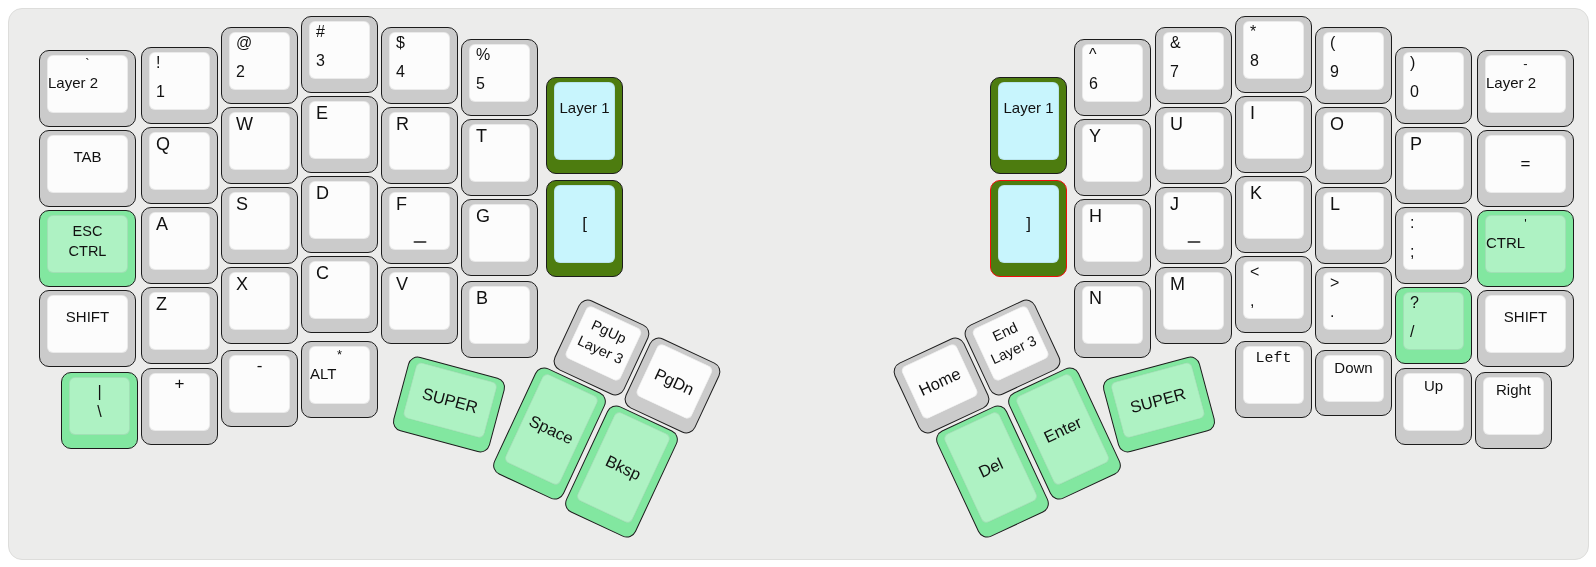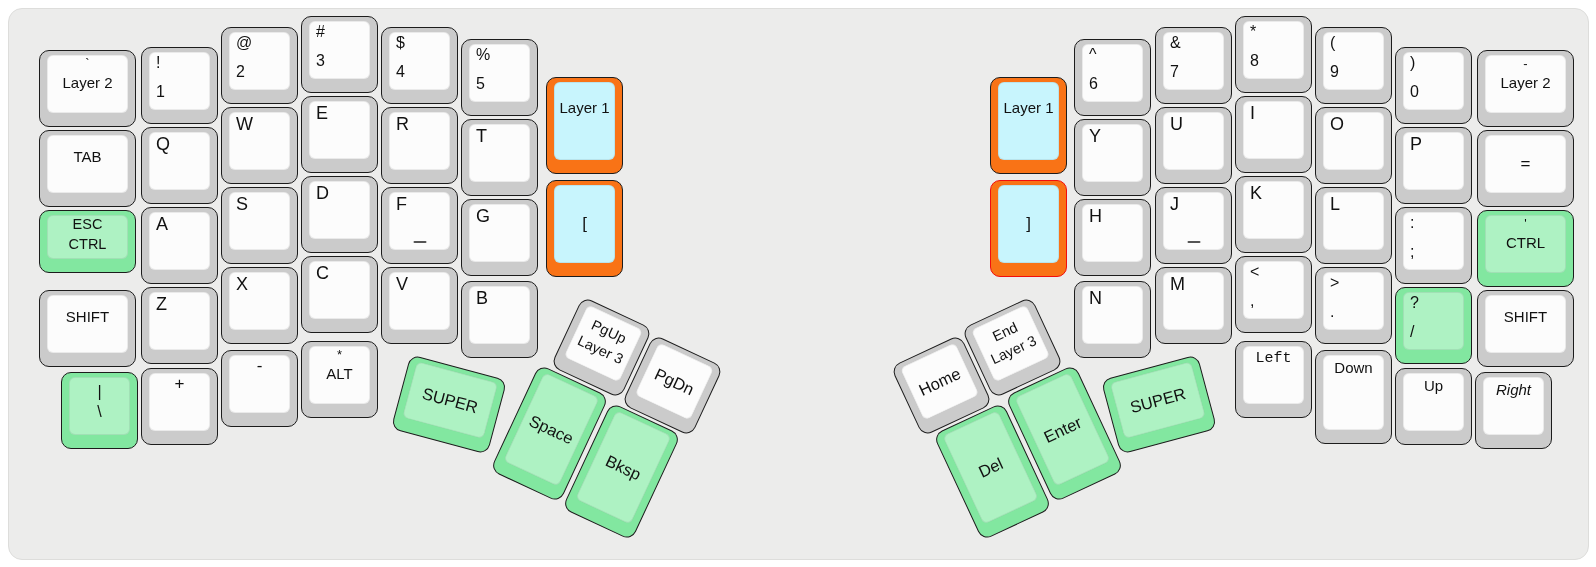--- a/index.html
+++ b/index.html
@@ -6,38 +6,38 @@
   body{width:1596px;height:567px;position:relative;overflow:hidden;
        font-family:"Liberation Sans","DejaVu Sans",sans-serif;color:#111;}
   .panel{position:absolute;left:8px;top:8px;width:1579px;height:550px;
          background:#ececeb;border:1px solid #dddddb;border-radius:14px;}
   .keys-layer{position:absolute;left:0;top:0;width:100%;height:100%;}
   .key{position:absolute;border:1.4px solid #1c1c1c;border-radius:10px;box-sizing:border-box;}
   .key .cap{position:absolute;left:7px;right:7px;top:4px;bottom:13px;
             border-radius:6px;border:1px solid rgba(0,0,0,0.07);box-sizing:border-box;}
   .c-gray{background:#cbcbcb;}  .c-gray  .cap{background:#fcfcfc;}
   .c-green{background:#82e7a0;} .c-green .cap{background:#aef2c3;}
-  .c-blue{background:#f97316;}  .c-blue  .cap{background:#c8f5fd;}
+  .c-blue{background:#4d7c0f;}  .c-blue  .cap{background:#c8f5fd;}
   .red-border{border-color:#f20d0d;}
   .lb{display:block;white-space:pre;}
   
   .s-letter .lb0{position:absolute;top:1px;left:6px;font-size:18px;}
   .s-pair .lb0{position:absolute;top:1px;left:6px;font-size:16px;}
   .s-pair .lb1{position:absolute;bottom:8px;left:6px;font-size:16px;}
   .s-word{display:flex;align-items:center;justify-content:center;padding-bottom:16px;font-size:15px;}
   .s-center{display:flex;align-items:center;justify-content:center;font-size:17px;}
   .s-wordtop .lb0{position:absolute;top:3px;left:0;right:0;text-align:center;font-size:15px;}
   .s-sym .lb0{position:absolute;top:0px;left:0;right:0;text-align:center;font-size:17px;}
   .s-stack{display:flex;flex-direction:column;align-items:center;justify-content:center;
            padding-bottom:6px;font-size:14.5px;line-height:1.4;text-align:center;}
   .s-stacksym{display:flex;flex-direction:column;align-items:center;justify-content:center;
            padding-bottom:8px;font-size:16px;line-height:1.25;text-align:center;}
   .s-hint .lb0{position:absolute;top:0px;left:0;right:0;text-align:center;font-size:13px;}
   .s-hint .lb1{position:absolute;top:46%;left:0;right:0;transform:translateY(-50%);
-               text-align:center;font-size:15px;}
+               text-align:left;font-size:15px;}
   .s-layer .lb0{position:absolute;top:16px;left:0;right:0;text-align:center;font-size:15px;}
   .s-thumb{display:flex;align-items:center;justify-content:center;font-size:16.5px;}
   .homing{position:absolute;bottom:6px;left:50%;transform:translateX(-50%);
           width:13px;height:2.5px;background:#555;border-radius:2px;}
 </style>
 </head>
 <body>
 
 <div class="panel"></div>
 <div class="keys-layer">
@@ -45,21 +45,21 @@
       <div class="cap s-hint">
         <span class="lb lb0">`</span>
         <span class="lb lb1">Layer 2</span>
       </div>
     </div>
     <div class="key c-gray" style="left: 39px; top: 130px; width: 97px; height: 77px;">
       <div class="cap s-word">
         <span class="lb lb0">TAB</span>
       </div>
     </div>
-    <div class="key c-green" style="left: 39px; top: 210px; width: 97px; height: 63px;">
+    <div class="key c-green" style="left: 39px; top: 210px; width: 97px; height: 77px;">
       <div class="cap s-stack">
         <span class="lb lb0">ESC</span>
         <span class="lb lb1">CTRL</span>
       </div>
     </div>
     <div class="key c-gray" style="left: 39px; top: 290px; width: 97px; height: 77px;">
       <div class="cap s-word">
         <span class="lb lb0">SHIFT</span>
       </div>
     </div>
@@ -322,21 +322,21 @@
       <div class="cap s-letter">
         <span class="lb lb0">L</span>
       </div>
     </div>
     <div class="key c-gray" style="left: 1315px; top: 267px; width: 77px; height: 77px;">
       <div class="cap s-pair">
         <span class="lb lb0">&gt;</span>
         <span class="lb lb1">.</span>
       </div>
     </div>
-    <div class="key c-gray" style="left: 1315px; top: 350px; width: 77px; height: 94px;">
+    <div class="key c-gray" style="left: 1315px; top: 350px; width: 77px; height: 66px;">
       <div class="cap s-wordtop">
         <span class="lb lb0">Down</span>
       </div>
     </div>
     <div class="key c-gray" style="left: 1395px; top: 47px; width: 77px; height: 77px;">
       <div class="cap s-pair">
         <span class="lb lb0">)</span>
         <span class="lb lb1">0</span>
       </div>
     </div>
@@ -377,21 +377,21 @@
       <div class="cap s-hint">
         <span class="lb lb0">'</span>
         <span class="lb lb1">CTRL</span>
       </div>
     </div>
     <div class="key c-gray" style="left: 1477px; top: 290px; width: 97px; height: 77px;">
       <div class="cap s-word">
         <span class="lb lb0">SHIFT</span>
       </div>
     </div>
-    <div class="key c-gray" style="left: 1475px; top: 372px; width: 77px; height: 77px; font-style: italic;">
+    <div class="key c-gray" style="left: 1475px; top: 372px; width: 77px; height: 77px;">
       <div class="cap s-wordtop">
         <span class="lb lb0">Right</span>
       </div>
     </div>
     <div class="key c-gray" style="left: 903px; top: 347px; width: 77px; height: 77px; transform: rotate(-25deg);">
       <div class="cap s-thumb">
         <span class="lb lb0">Home</span>
       </div>
     </div>
     <div class="key c-gray" style="left: 974px; top: 309px; width: 77px; height: 77px; transform: rotate(-25deg);">

